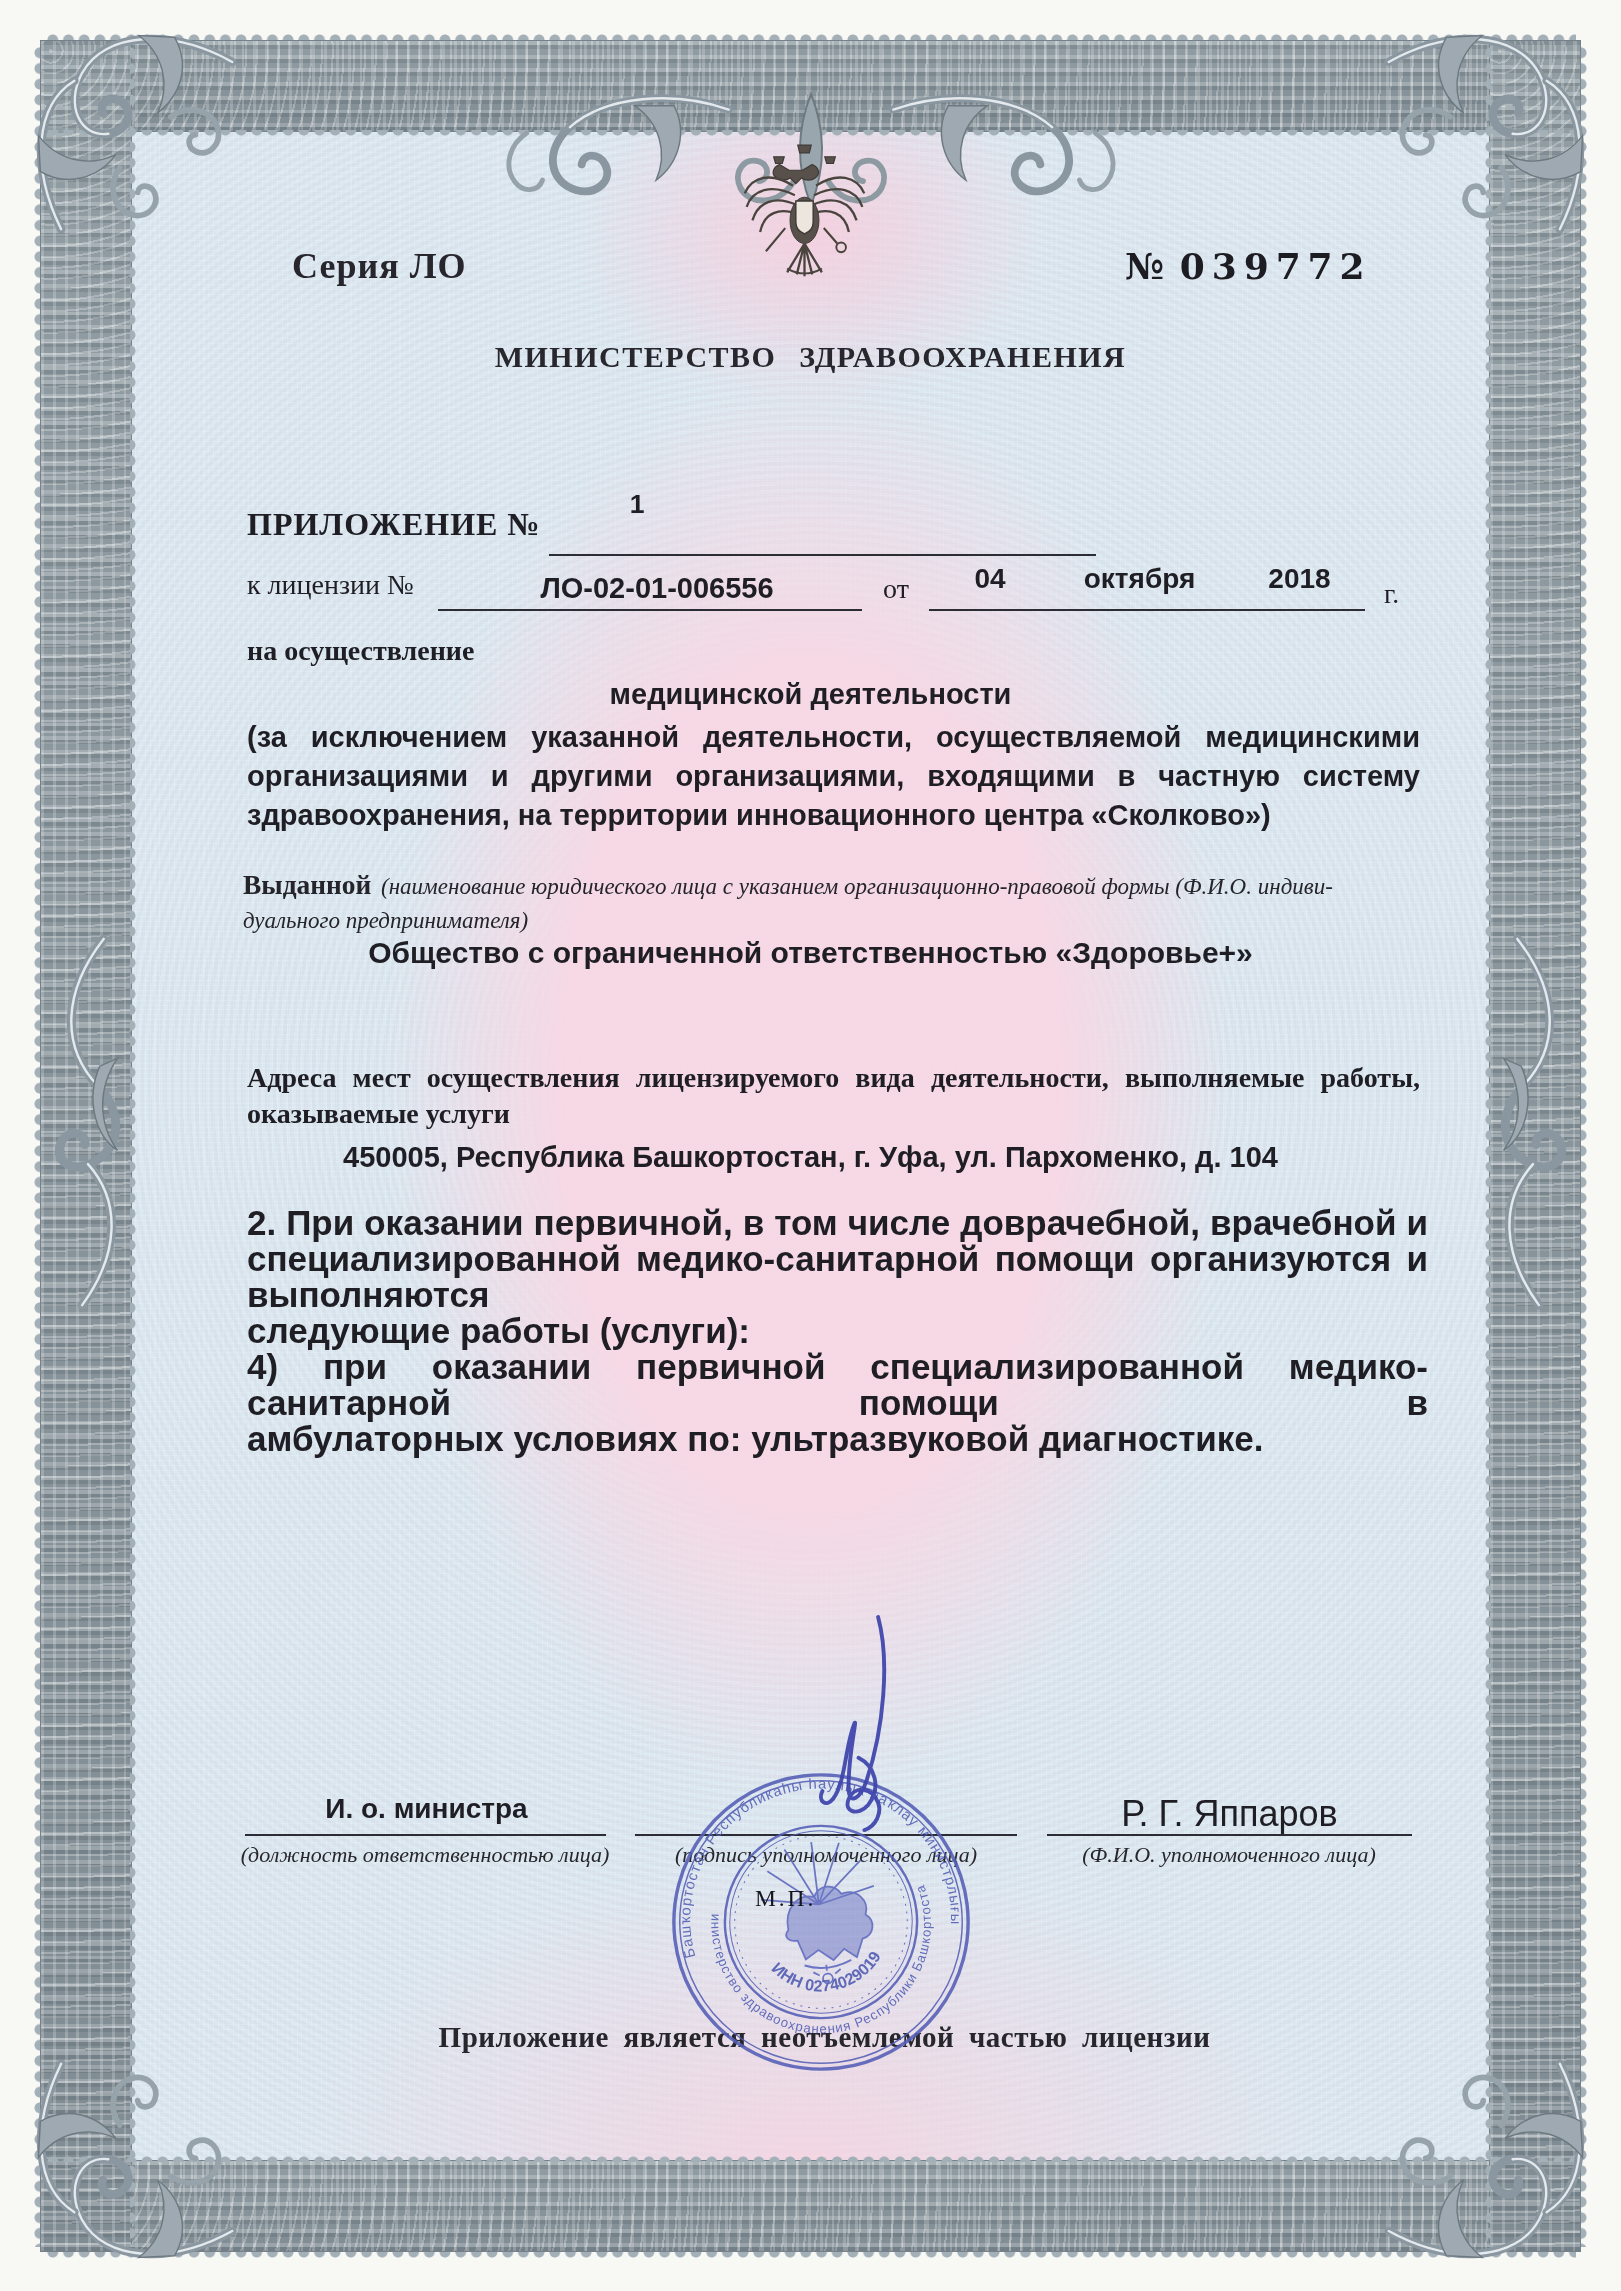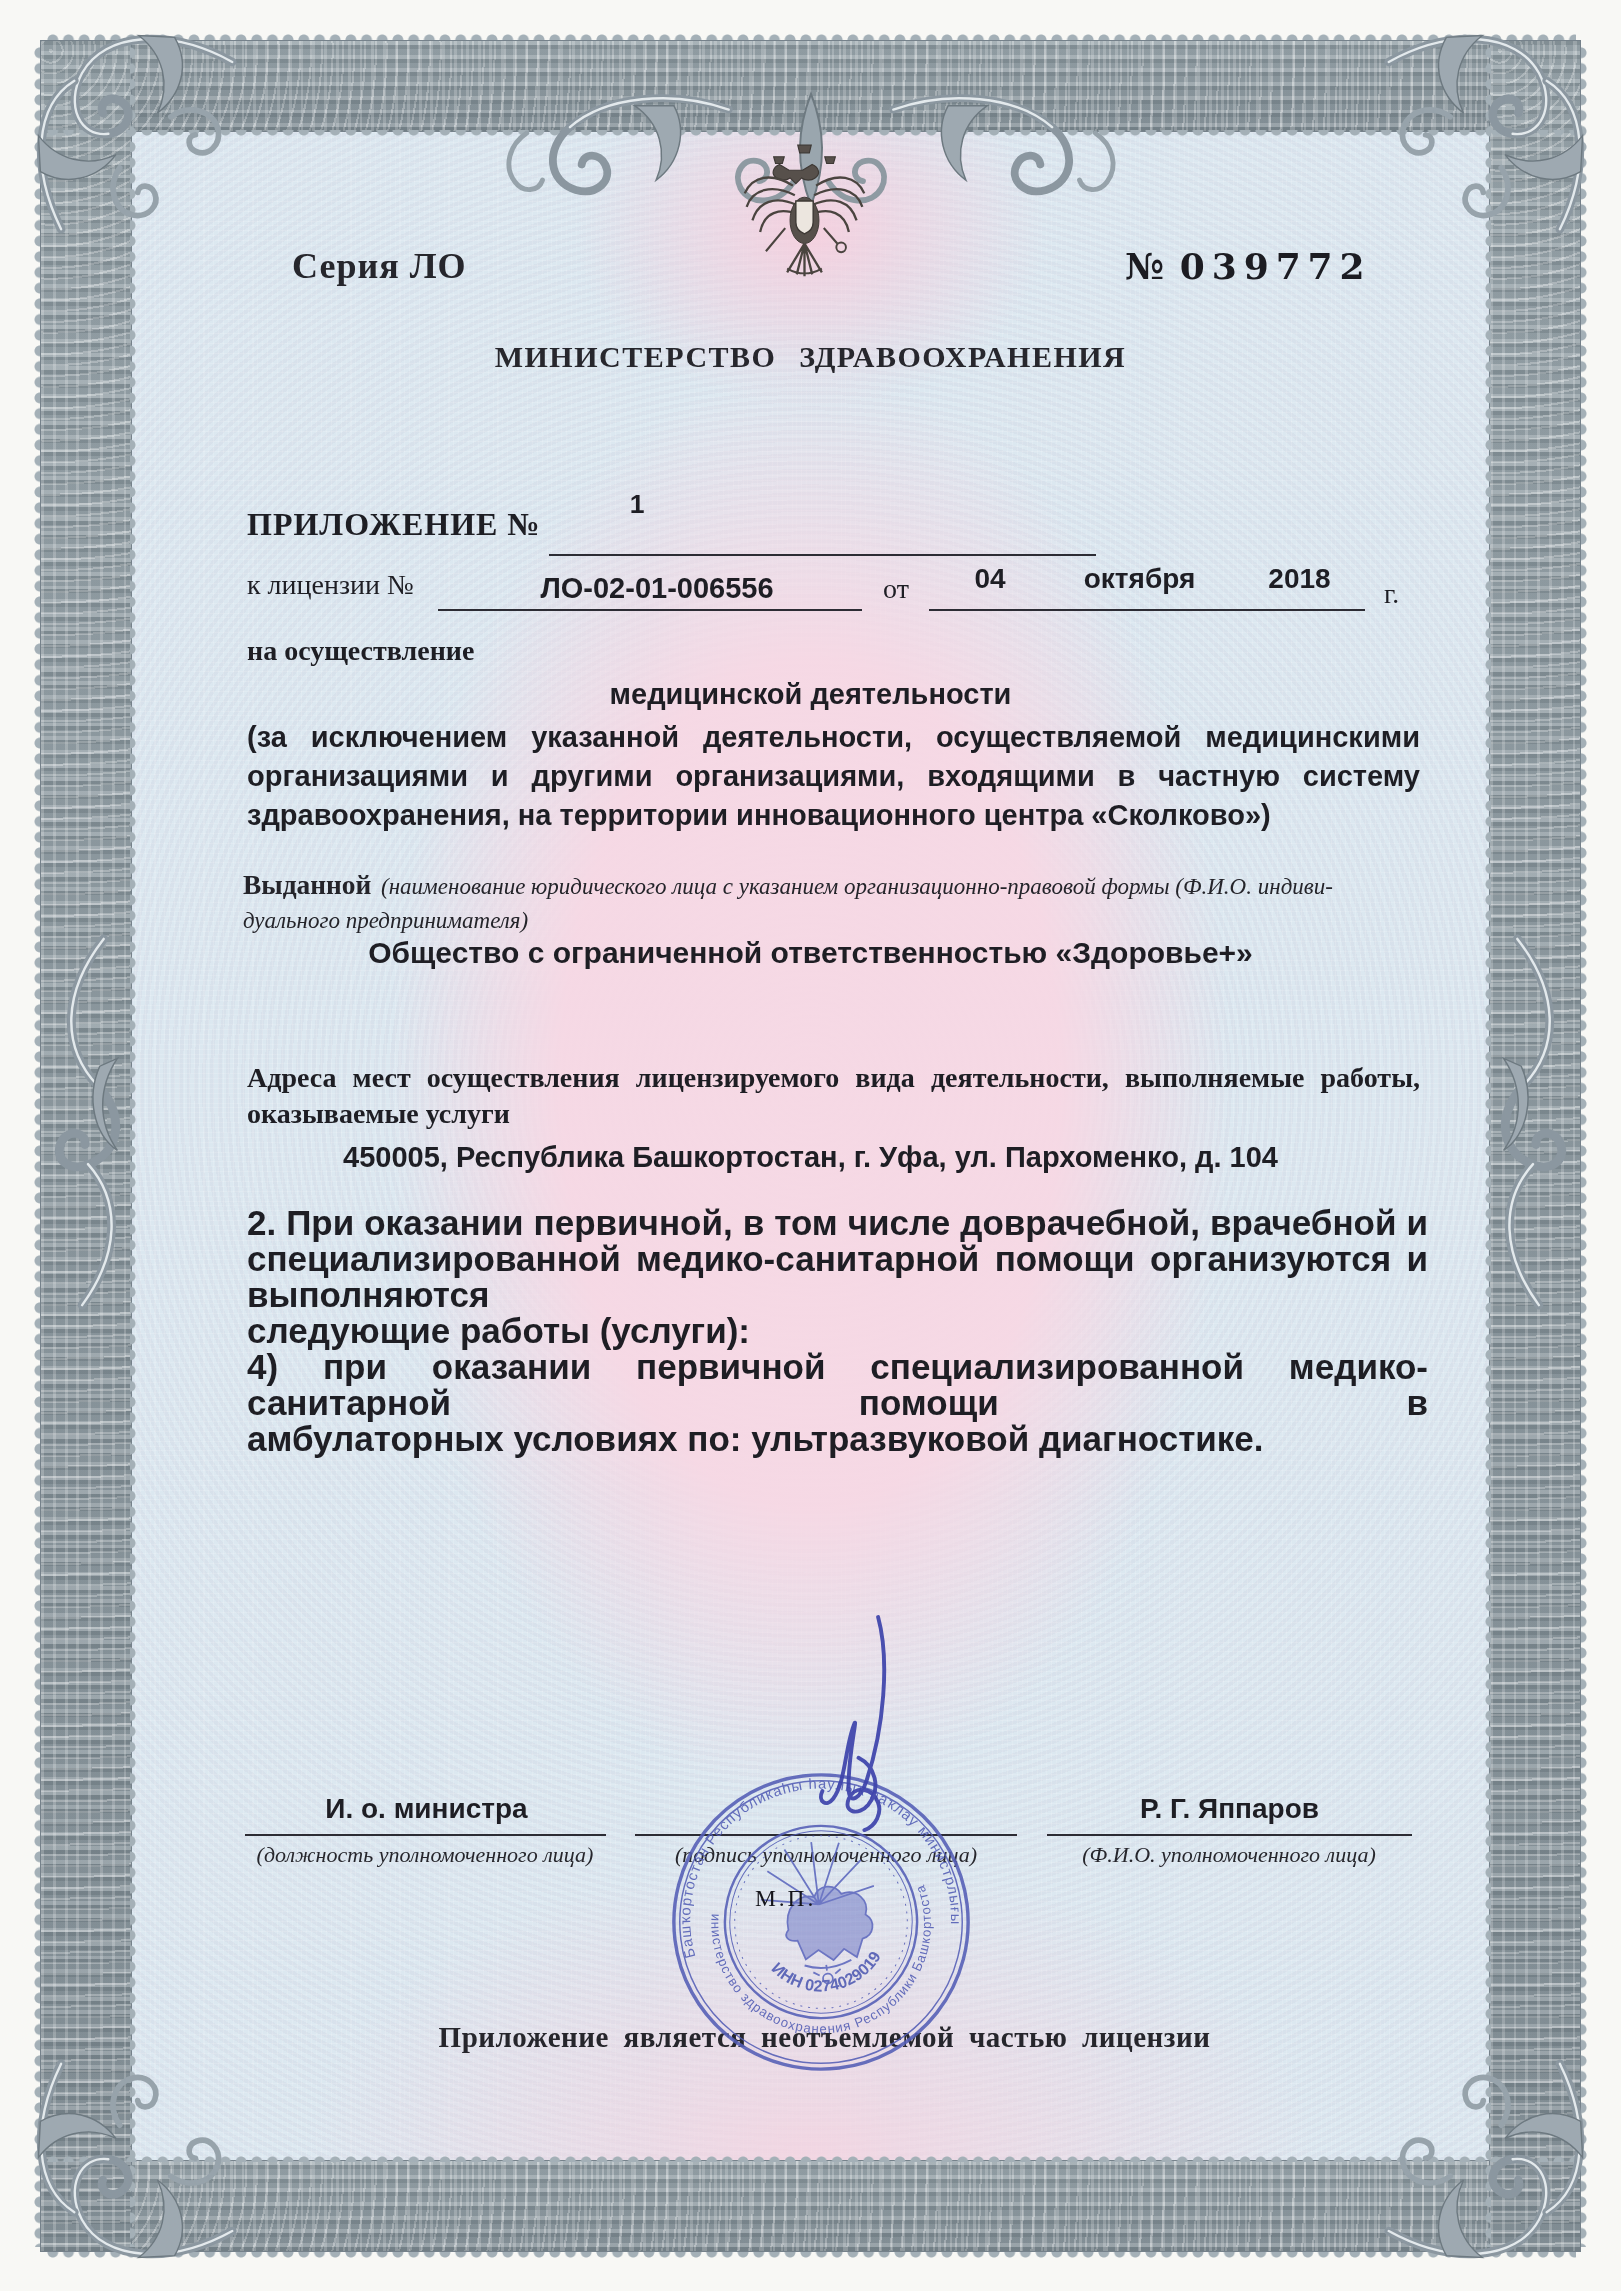--- a/index.html
+++ b/index.html
@@ -79,21 +79,21 @@
   .act-title{ top:678px; font-size:29px; font-weight:bold; }
   .act-note { left:247px; width:1173px; top:718px; font-size:29px; line-height:39px; font-weight:bold; }
   .jl { text-align:justify; text-align-last:justify; }
   .issued   { left:243px; width:1191px; top:868px; font-size:23px; font-style:italic; line-height:34px; color:#24242a; }
   .issued-label { font-style:normal; font-weight:bold; font-size:27.4px; margin-right:9.8px; }
   .org      { top:936px; font-size:30px; font-weight:bold; }
   .addr-label{ left:247px; width:1173px; top:1060px; font-size:28px; line-height:36px; font-weight:bold; }
   .addr-val { top:1141px; font-size:29px; font-weight:bold; }
   .works    { left:247px; width:1181px; top:1205px; font-size:35px; line-height:36px; font-weight:bold; }
   .sig-pos  { left:245px;  width:363px; top:1793px; text-align:center; font-size:28px; font-weight:bold; }
-  .sig-name { left:1047px; width:365px; top:1793px; text-align:center; font-size:28px; font-weight:bold; }
+  .sig-name { left:1047px; width:365px; top:1793px; text-align:center; font-size:36px; font-weight:normal; }
   .sl1 { left:245px;  width:361px; top:1834px; }
   .sl2 { left:635px;  width:382px; top:1834px; }
   .sl3 { left:1047px; width:365px; top:1834px; }
   .sig-cap { top:1842px; font-style:italic; font-size:22px; text-align:center; color:#26262c; }
   .sc1 { left:227px;  width:396px; }
   .sc2 { left:617px;  width:418px; }
   .sc3 { left:1029px; width:400px; }
   .signature-svg { left:796px; top:1609px; width:129px; height:233px; z-index:5; }
   .stamp { left:668px; top:1769px; width:306px; height:306px; transform:rotate(-7deg); opacity:.88; z-index:4; }
   .st-ring { fill:#515cb4; font-family:"Liberation Sans", sans-serif; letter-spacing:1px; }
@@ -254,21 +254,21 @@
       <div>следующие работы (услуги):</div>
       <div class="jl">4) при оказании первичной специализированной медико-санитарной помощи в</div>
       <div>амбулаторных условиях по: ультразвуковой диагностике.</div>
     </div>
 
     <div class="abs sig-pos sans">И. о. министра</div>
     <div class="abs sig-name sans">Р. Г. Яппаров</div>
     <div class="abs rule sl1"></div>
     <div class="abs rule sl2"></div>
     <div class="abs rule sl3"></div>
-    <div class="abs sig-cap sc1">(должность уполномоченного лица)</div>
+    <div class="abs sig-cap sc1">(должность ответственностью лица)</div>
     <div class="abs sig-cap sc2">(подпись уполномоченного лица)</div>
     <div class="abs sig-cap sc3">(Ф.И.О. уполномоченного лица)</div>
 
     <svg class="abs signature-svg" viewBox="0 0 132 238">
       <g fill="none" stroke="#3d43ab" stroke-width="4" stroke-linecap="round" opacity=".92">
         <path d="M84 8 C 96 52 90 122 72 176 C 66 194 55 200 54 186 C 52 152 66 98 58 122 C 50 146 50 178 38 194 C 31 203 22 197 27 186"></path>
         <path d="M64 152 C 80 160 88 182 74 200 C 64 212 48 208 54 194 C 60 180 78 182 84 198 C 88 208 82 222 70 226"></path>
       </g>
     </svg>
 

